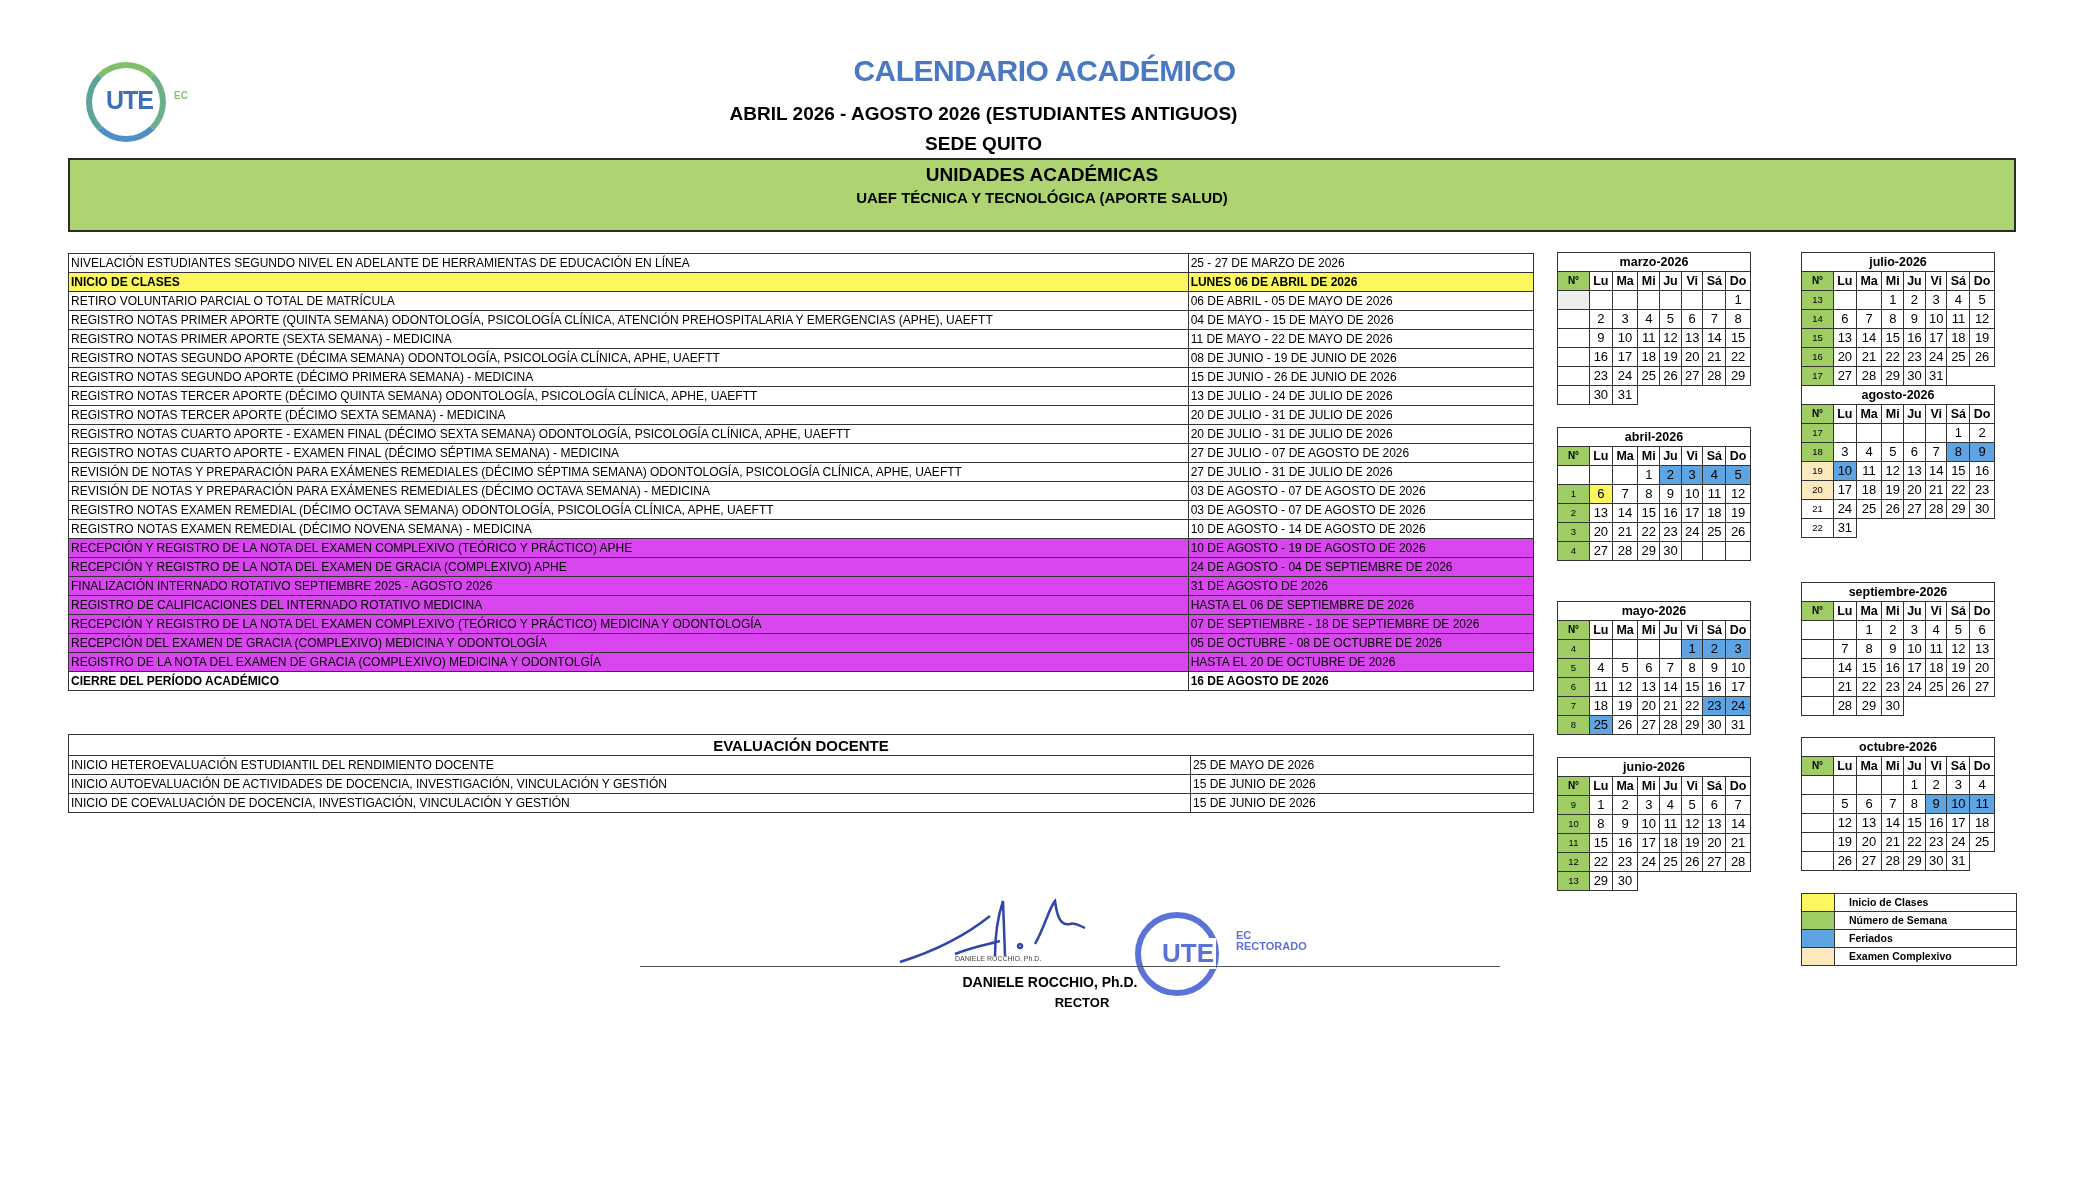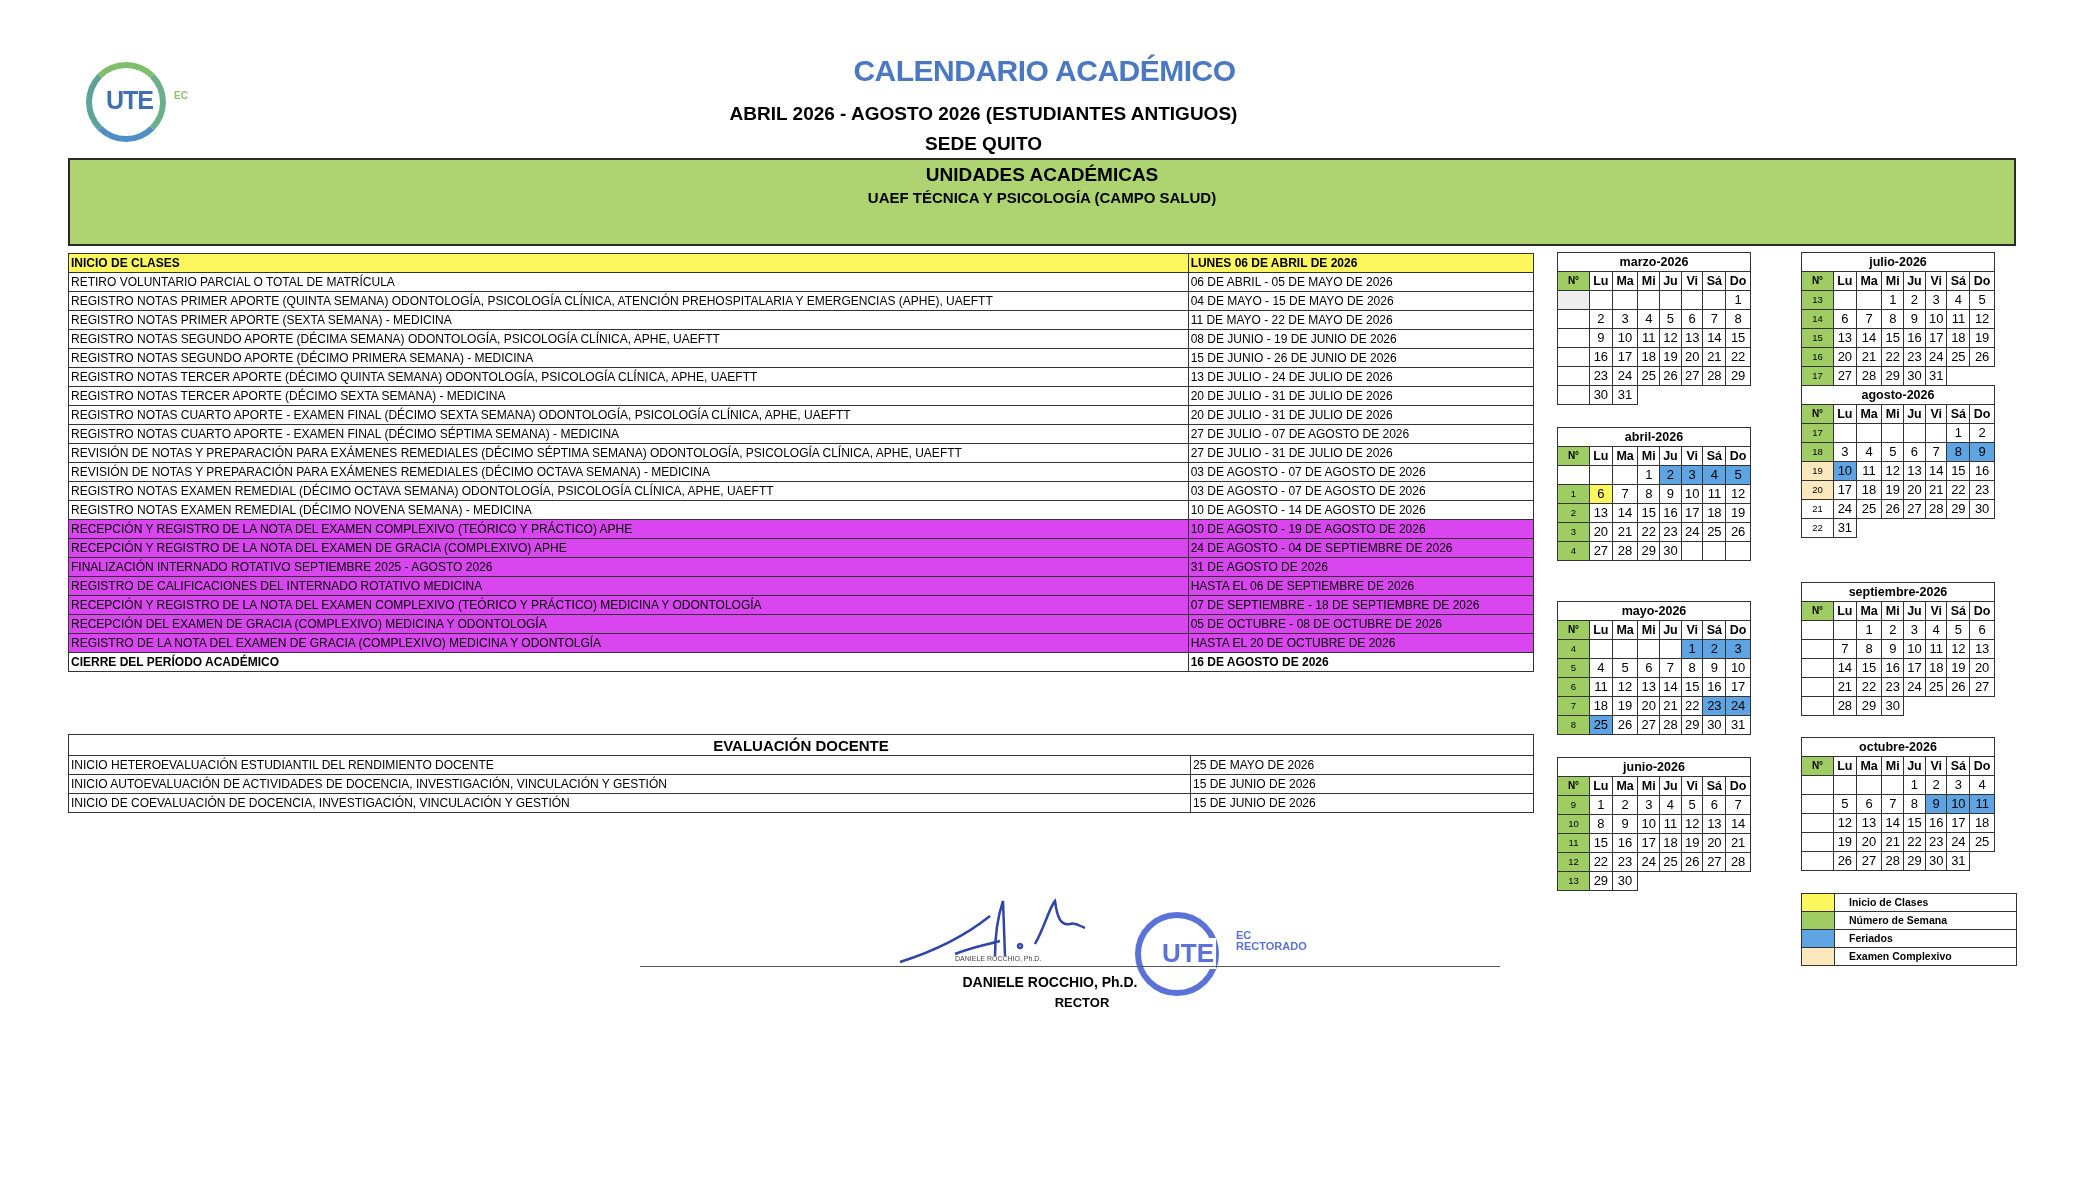--- a/index.html
+++ b/index.html
@@ -13,21 +13,21 @@
   .logo-ring { position:absolute; left:0; top:0; width:68px; height:68px; border-radius:50%;
     border:6px solid #4f8fc4; border-top-color:#7fbf6a; border-right-color:#6bb08a; border-left-color:#5da39a; }
   .logo-text { position:absolute; left:18px; top:24px; font-weight:bold; font-size:25px; color:#3f6fb5; letter-spacing:-1px; background:#fff; padding:0 2px; }
   .logo-ec { position:absolute; left:88px; top:28px; font-size:10px; font-weight:bold; color:#8bc474; }
 
   .title { left:0; width:2089px; text-align:center; top:54px; font-size:30px; font-weight:bold; color:#4a78c2; letter-spacing:-0.5px; }
   .subtitle { left:0; width:1967px; text-align:center; font-size:19px; font-weight:bold; }
   .sub1 { top:103px; }
   .sub2 { top:133px; }
 
-  .green-box { left:68px; top:158px; width:1948px; height:88px; background:#aed471; border:2px solid #2a2a2a; box-sizing:border-box; }
+  .green-box { left:68px; top:158px; width:1948px; height:74px; background:#aed471; border:2px solid #2a2a2a; box-sizing:border-box; }
   .green-box div { text-align:center; font-weight:bold; }
   .gb1 { font-size:19px; margin-top:3px; height:24px; line-height:24px; }
   .gb2, .gb3 { font-size:15px; height:22px; line-height:22px; }
 
   
   table { border-collapse:collapse; }
   .events { left:68px; top:253px; width:1466px; }
   .events td { border:1.5px solid #333; height:18px; padding:0 2px; font-size:12px; white-space:nowrap; overflow:hidden; line-height:17px; }
   .events td.act { width:1117px; }
   .events td.date { width:341px; }
@@ -76,25 +76,29 @@
   <div class="logo-text">UTE</div>
   <div class="logo-ec">EC</div>
 </div>
 
 <div class="abs title">CALENDARIO ACADÉMICO</div>
 <div class="abs subtitle sub1">ABRIL 2026 - AGOSTO 2026 (ESTUDIANTES ANTIGUOS)</div>
 <div class="abs subtitle sub2">SEDE QUITO</div>
 
 <div class="abs green-box">
   <div class="gb1">UNIDADES ACADÉMICAS</div>
-  <div class="gb3">UAEF TÉCNICA Y PSICOLOGÍA (CAMPO SALUD)</div>
+  <div class="gb3">UAEF TÉCNICA Y TECNOLÓGICA (APORTE SALUD)</div>
 </div>
 
 <table class="abs events">
   <tbody id="events-body">
+      <tr>
+        <td class="act">NIVELACIÓN ESTUDIANTES SEGUNDO NIVEL EN ADELANTE DE HERRAMIENTAS DE EDUCACIÓN EN LÍNEA</td>
+        <td class="date">25 - 27 DE MARZO DE 2026</td>
+      </tr>
       <tr class="yellow">
         <td class="act">INICIO DE CLASES</td>
         <td class="date">LUNES 06 DE ABRIL DE 2026</td>
       </tr>
       <tr>
         <td class="act">RETIRO VOLUNTARIO PARCIAL O TOTAL DE MATRÍCULA</td>
         <td class="date">06 DE ABRIL - 05 DE MAYO DE 2026</td>
       </tr>
       <tr>
         <td class="act">REGISTRO NOTAS PRIMER APORTE (QUINTA SEMANA) ODONTOLOGÍA, PSICOLOGÍA CLÍNICA, ATENCIÓN PREHOSPITALARIA Y EMERGENCIAS (APHE), UAEFTT</td>

